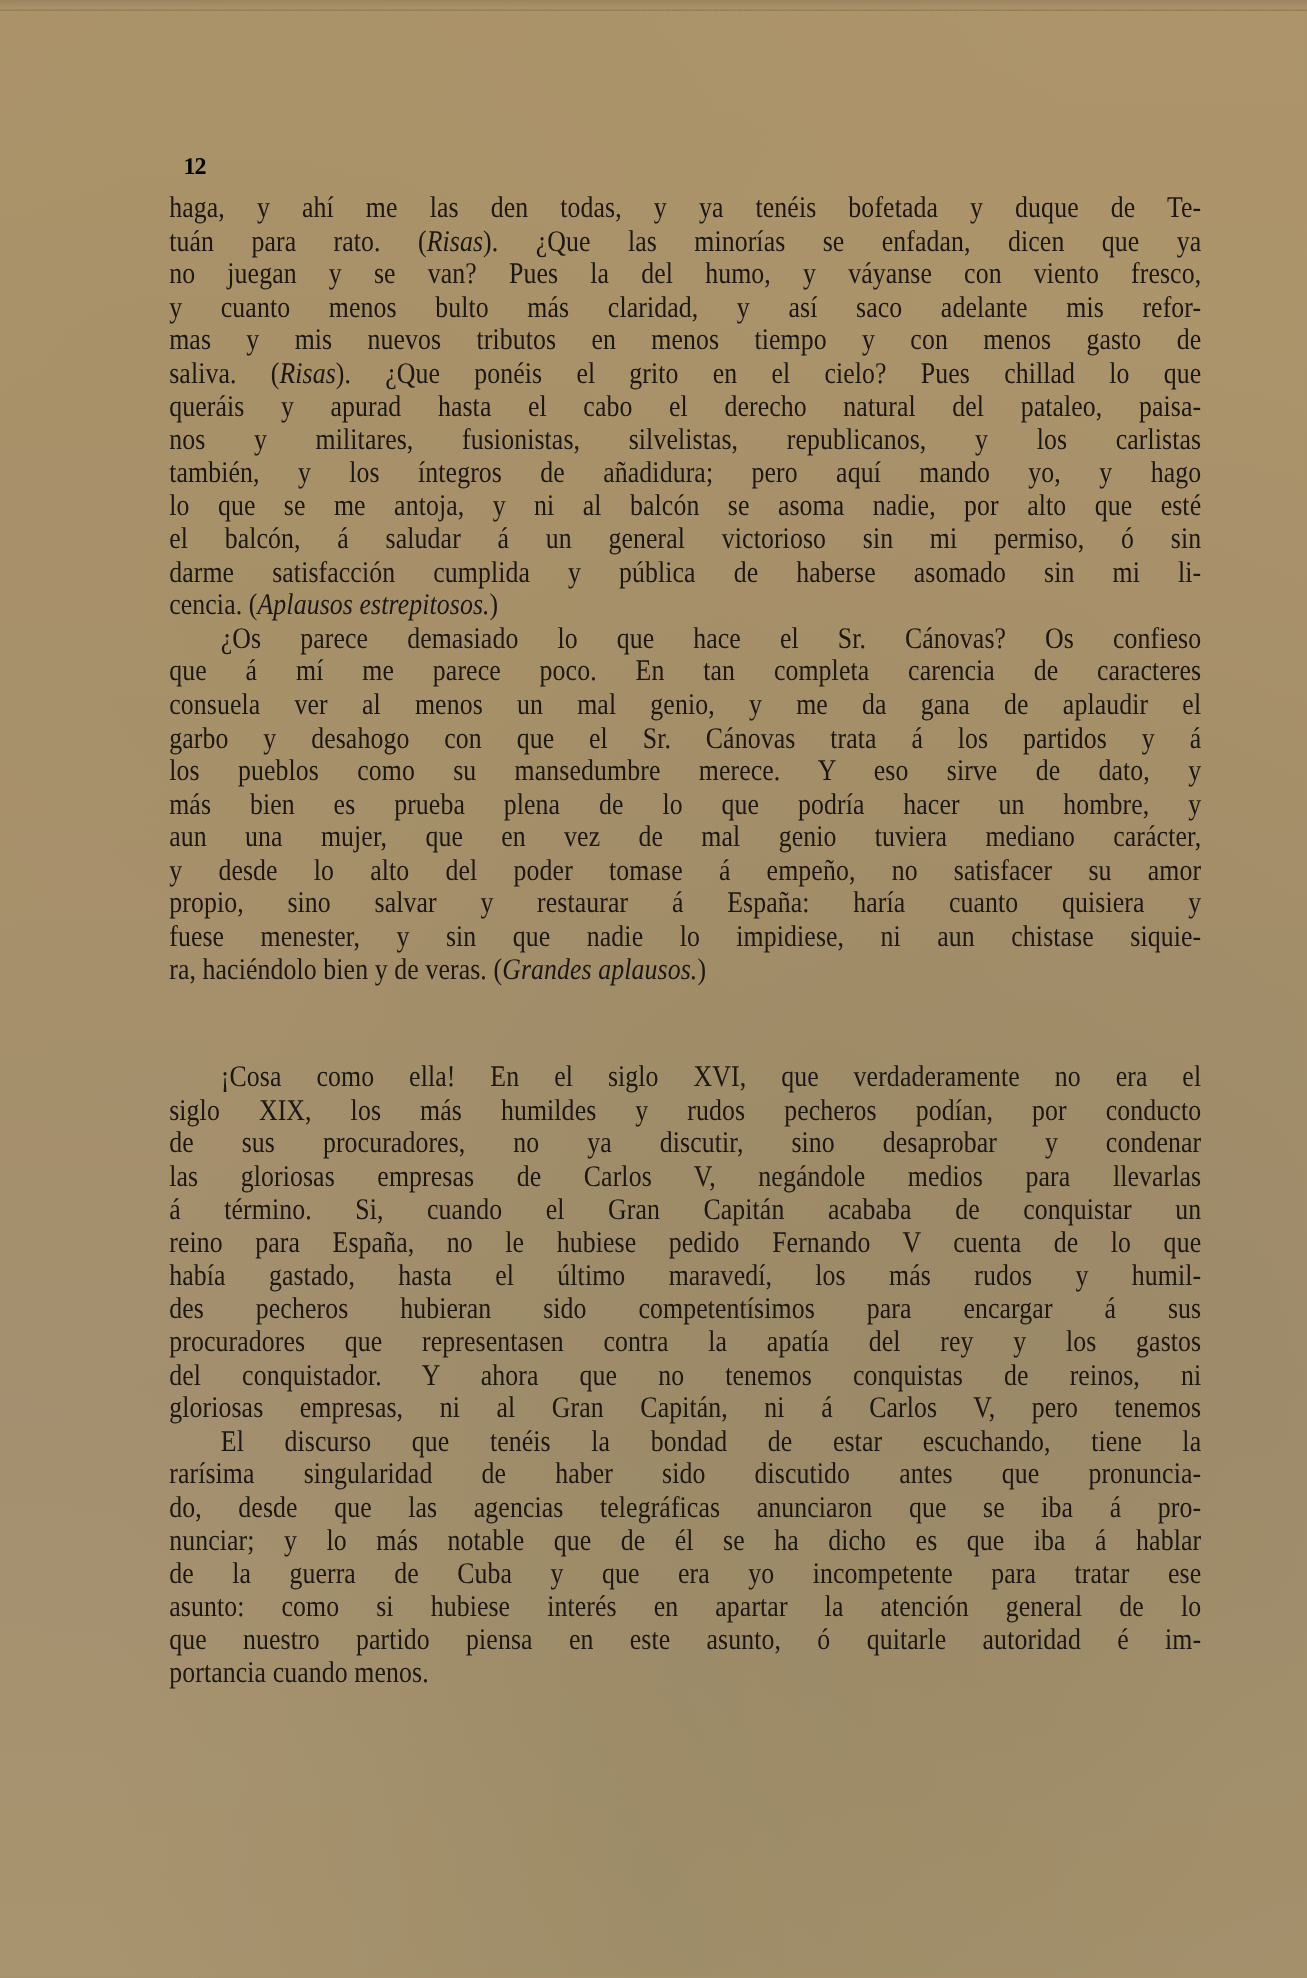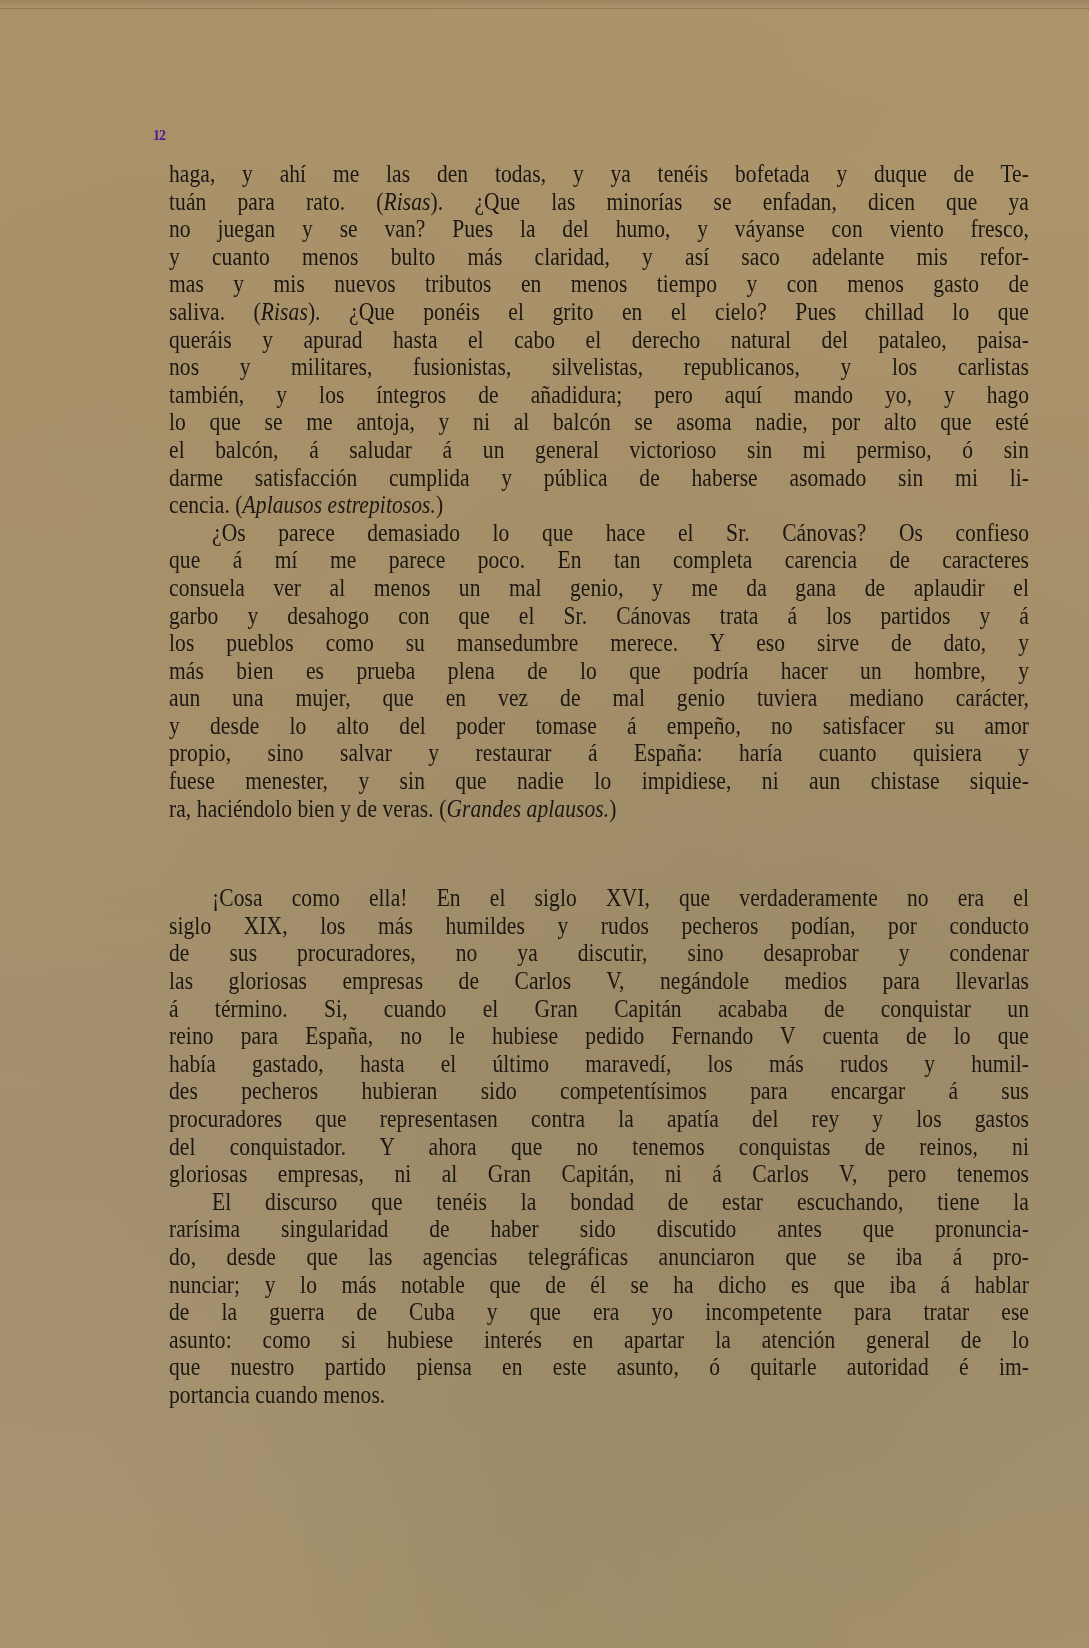--- a/index.html
+++ b/index.html
@@ -30,31 +30,30 @@
     .page {
       position: absolute;
       left: 141px;
       top: 128px;
       width: 860px;
     }
     .page-number {
       position: absolute;
       left: 12px;
       top: 0px;
-      font-size: 14px;
+      font-size: 20px;
       font-weight: bold;
       letter-spacing: -1px;
-      color: #4c1d95;
+      color: #000000;
     }
     .body-text {
       position: absolute;
       left: 0;
       top: 32px;
       width: 860px;
-      margin-left: 28px;
     }
     .line {
       display: block;
       height: 27.6px;
       line-height: 27.6px;
       font-size: 25px;
       white-space: nowrap;
       text-align: justify;
       text-align-last: justify;
       transform: scaleX(0.86);

